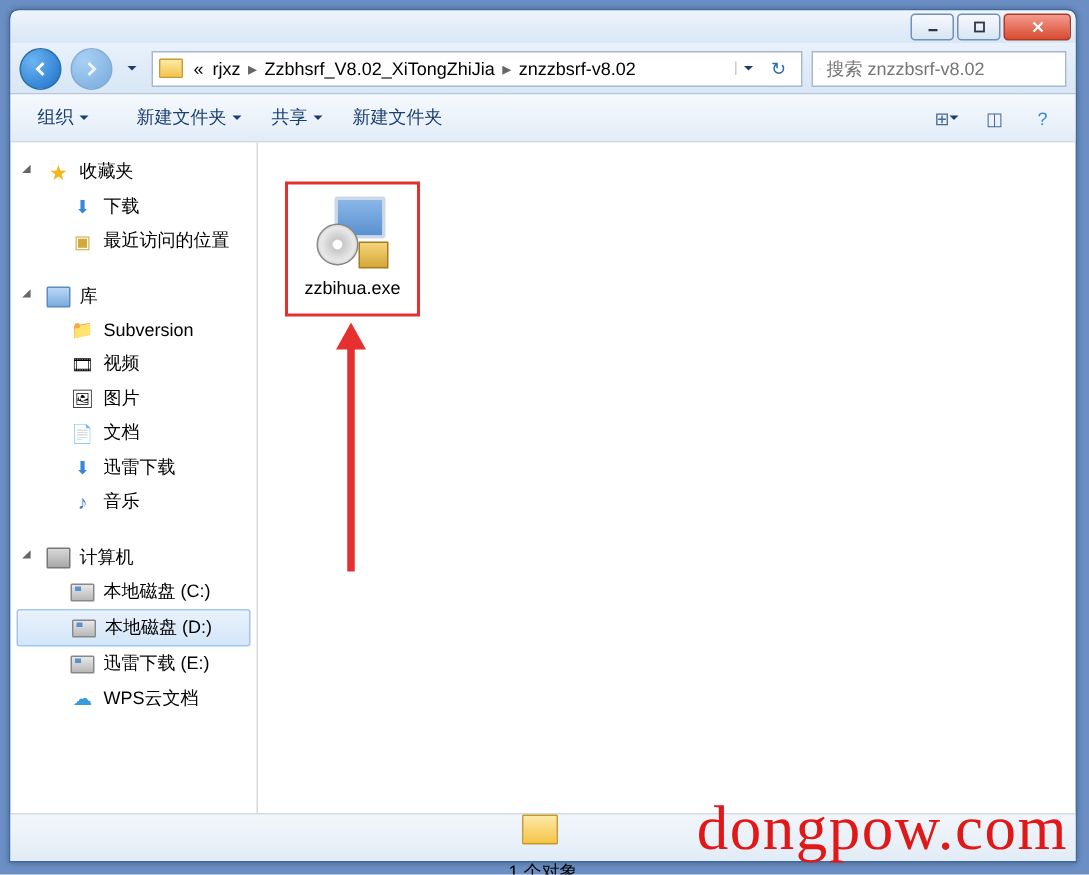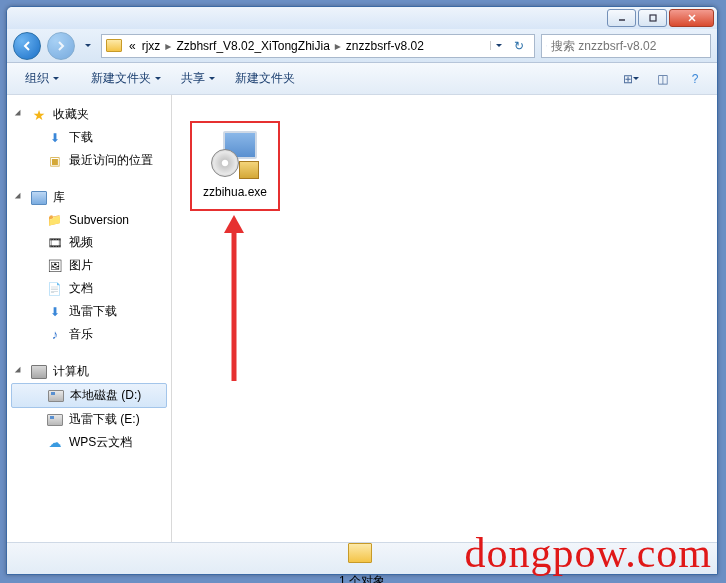--- a/index.html
+++ b/index.html
@@ -209,20 +209,26 @@
           </div>
       </div>
 
       <div class="nav-group">
         <div class="nav-head">
             <span class="ni-ico">
               <span class="comp"></span>
             </span>
             <span>计算机</span>
           </div>
+        <div class="nav-item">
+            <span class="ni-ico">
+              <span class="drv"></span>
+            </span>
+            <span>本地磁盘 (C:)</span>
+          </div>
         <div class="nav-item sel">
             <span class="ni-ico">
               <span class="drv"></span>
             </span>
             <span>本地磁盘 (D:)</span>
           </div>
         <div class="nav-item">
             <span class="ni-ico">
               <span class="drv"></span>
             </span>

